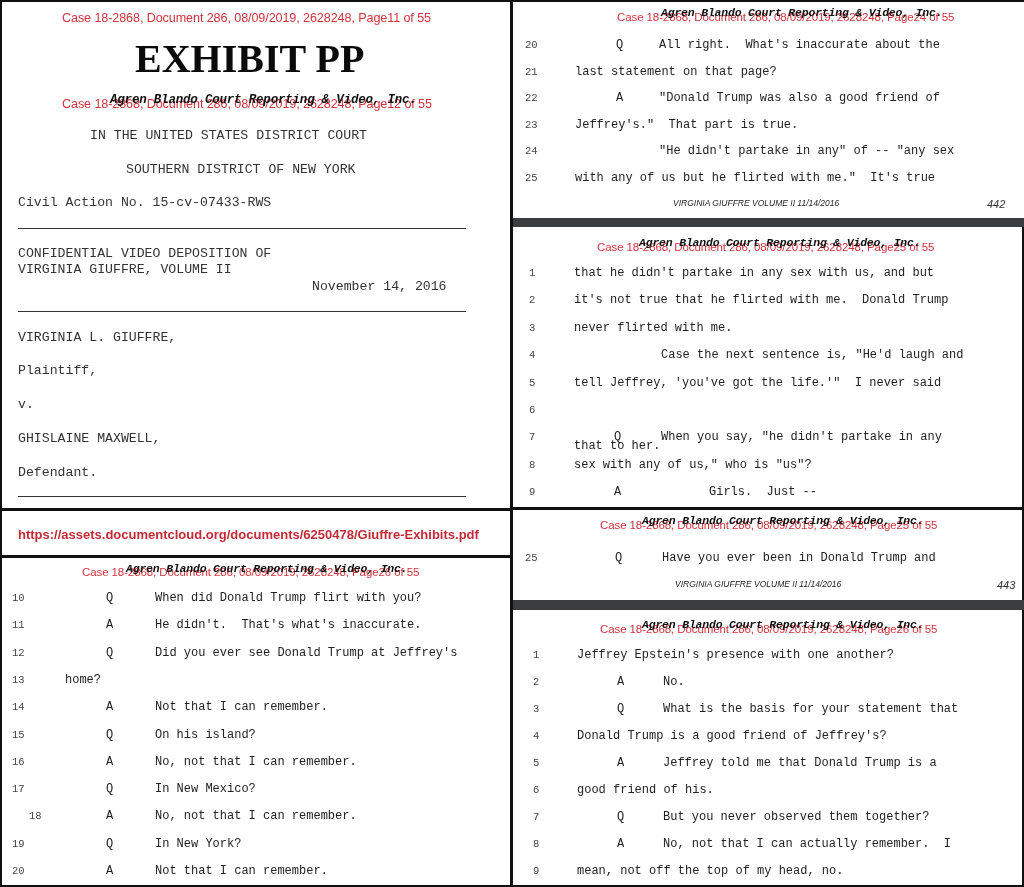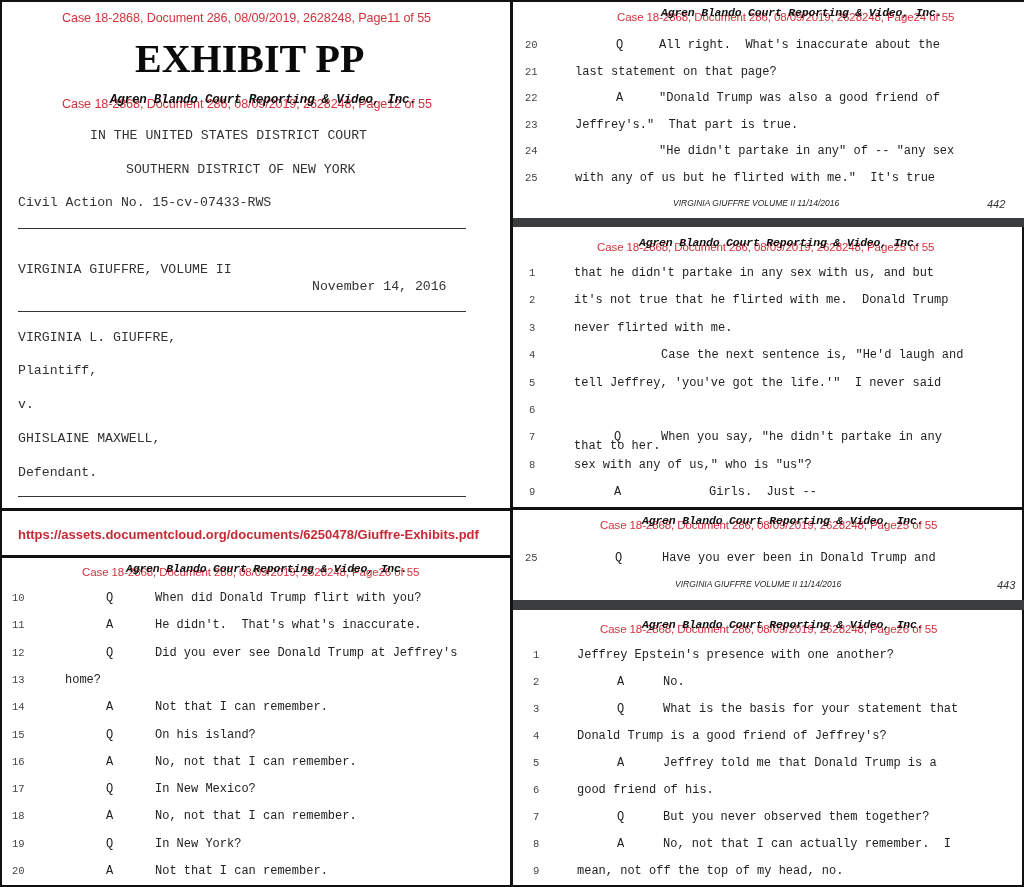--- a/index.html
+++ b/index.html
@@ -54,20 +54,21 @@
   <div class="overlap" style="left:60px; top:93px; width:420px;">
     <div class="stamp" style="left:0; top:2px; font-size:12.6px;">Case 18-2868, Document 286, 08/09/2019, 2628248, Page12 of 55</div>
     <div class="reporter" style="left:48px; top:-2px;">Agren Blando Court Reporting &amp; Video, Inc.</div>
   </div>
 
   <div class="mono" style="left:88px; top:126px;">IN THE UNITED STATES DISTRICT COURT</div>
   <div class="mono" style="left:124px; top:160px;">SOUTHERN DISTRICT OF NEW YORK</div>
   <div class="mono" style="left:16px; top:193px;">Civil Action No. 15-cv-07433-RWS</div>
   <div class="rule" style="left:16px; top:226px; width:448px;"></div>
 
+  <div class="mono" style="left:16px; top:244px;">CONFIDENTIAL VIDEO DEPOSITION OF</div>
   <div class="mono" style="left:16px; top:260px;">VIRGINIA GIUFFRE, VOLUME II</div>
   <div class="mono" style="left:310px; top:277px;">November 14, 2016</div>
   <div class="rule" style="left:16px; top:309px; width:448px;"></div>
 
   <div class="mono" style="left:16px; top:328px;">VIRGINIA L. GIUFFRE,</div>
   <div class="mono" style="left:16px; top:361px;">Plaintiff,</div>
   <div class="mono" style="left:16px; top:395px;">v.</div>
   <div class="mono" style="left:16px; top:429px;">GHISLAINE MAXWELL,</div>
   <div class="mono" style="left:16px; top:463px;">Defendant.</div>
   <div class="rule" style="left:16px; top:494px; width:448px;"></div>
@@ -116,21 +117,21 @@
         <div class="ln" style="left: 10px; top: 197.8px;">16</div>
         <div class="tx" style="left: 104px; top: 196.8px;">A</div>
         <div class="tx" style="left: 153px; top: 196.8px;">No, not that I can remember.</div>
       </div>
       <div>
         <div class="ln" style="left: 10px; top: 225.1px;">17</div>
         <div class="tx" style="left: 104px; top: 224.1px;">Q</div>
         <div class="tx" style="left: 153px; top: 224.1px;">In New Mexico?</div>
       </div>
       <div>
-        <div class="ln" style="left: 10px; top: 252.4px; text-align: center;">18</div>
+        <div class="ln" style="left: 27px; top: 252.4px; text-align: center;">18</div>
         <div class="tx" style="left: 104px; top: 251.4px;">A</div>
         <div class="tx" style="left: 153px; top: 251.4px;">No, not that I can remember.</div>
       </div>
       <div>
         <div class="ln" style="left: 10px; top: 279.7px;">19</div>
         <div class="tx" style="left: 104px; top: 278.7px;">Q</div>
         <div class="tx" style="left: 153px; top: 278.7px;">In New York?</div>
       </div>
       <div>
         <div class="ln" style="left: 10px; top: 307px;">20</div>

